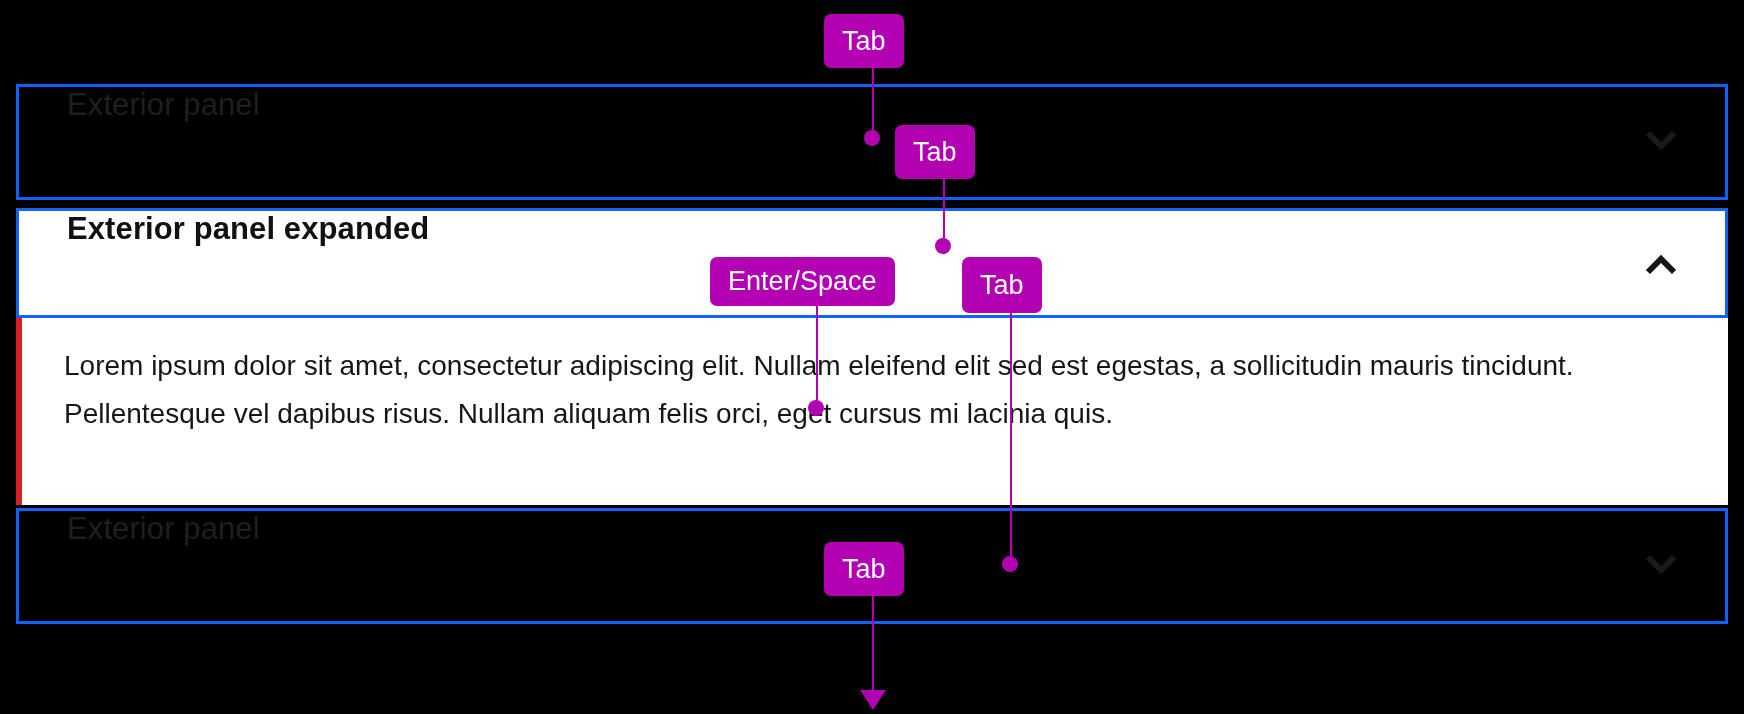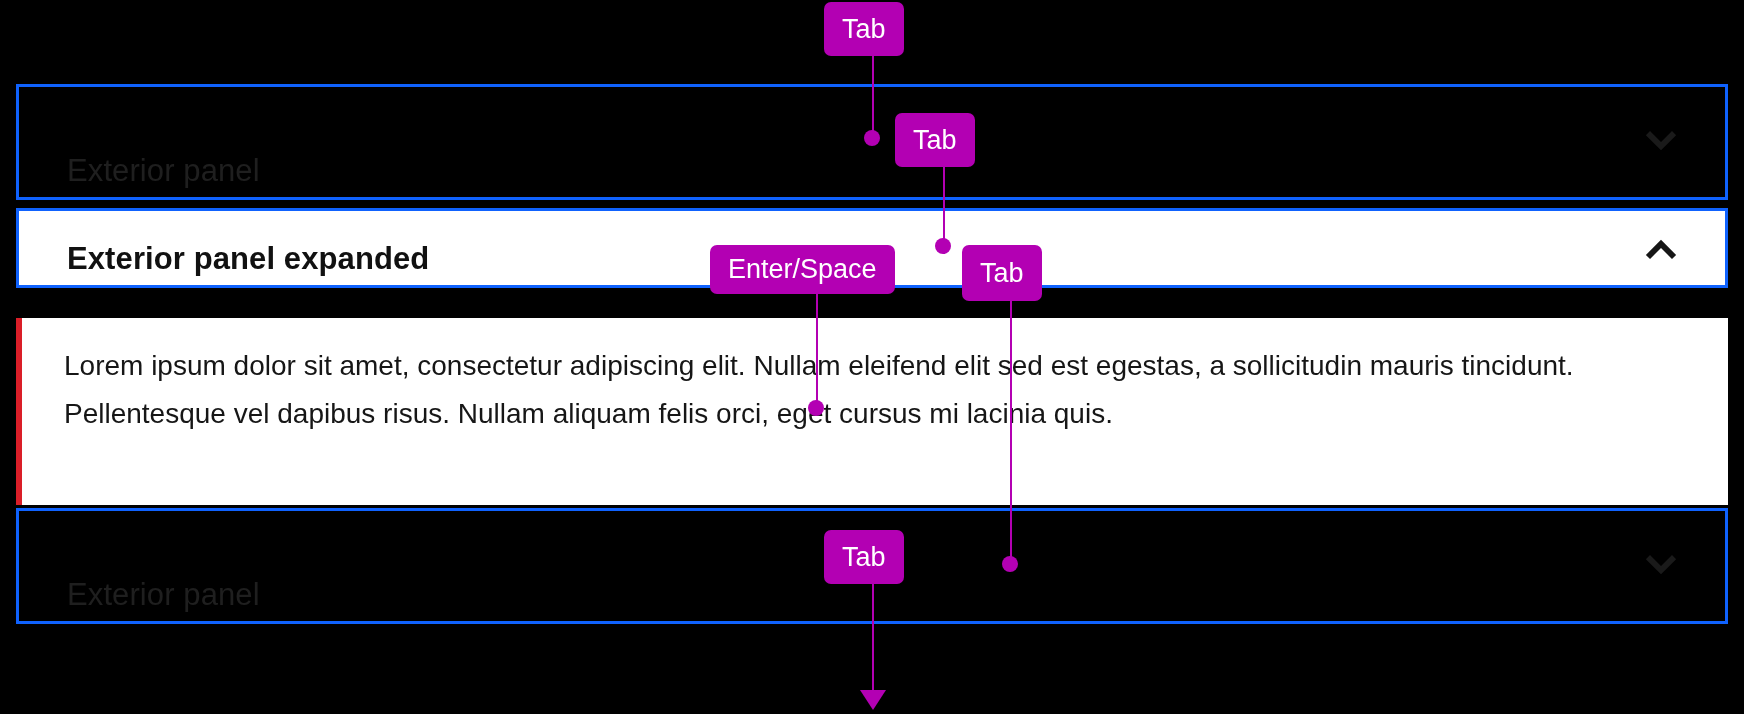--- a/index.html
+++ b/index.html
@@ -34,23 +34,23 @@
 
   .panel-collapsed {
     background: #000000;
     height: 116px;
   }
 
   .panel-header {
     position: relative;
     height: 100%;
     display: flex;
-    align-items: flex-end;
-    box-sizing: border-box;
-    padding: 0 40px 8px 48px;
+    align-items: flex-start;
+    box-sizing: border-box;
+    padding: 0 40px 0 48px;
   }
 
   .panel-title {
     font-size: 31px;
     letter-spacing: 0.1px;
   }
 
   .panel-collapsed .panel-title {
     color: #1f1f1f;
   }
@@ -61,21 +61,21 @@
     top: 50%;
     transform: translateY(-50%);
     width: 44px;
     height: 44px;
     display: block;
   }
 
   
   #panel-expanded-header {
     top: 208px;
-    height: 80px;
+    height: 110px;
     background: #ffffff;
     border: 3px solid #0f62fe;
   }
   #panel-expanded-header .panel-title {
     color: #111111;
     font-weight: bold;
     font-size: 31px;
   }
 
   #panel-expanded-body {
@@ -108,20 +108,21 @@
     font-size: 27px;
     line-height: 1;
     display: flex;
     align-items: center;
     justify-content: center;
     padding: 0 18px;
     height: 54px;
     box-sizing: border-box;
     white-space: nowrap;
     z-index: 6;
+    margin-top: 12px;
   }
 
   
   .conn {
     position: absolute;
     background: #b300b3;
     width: 2px;
     z-index: 4;
   }
   .dot {

